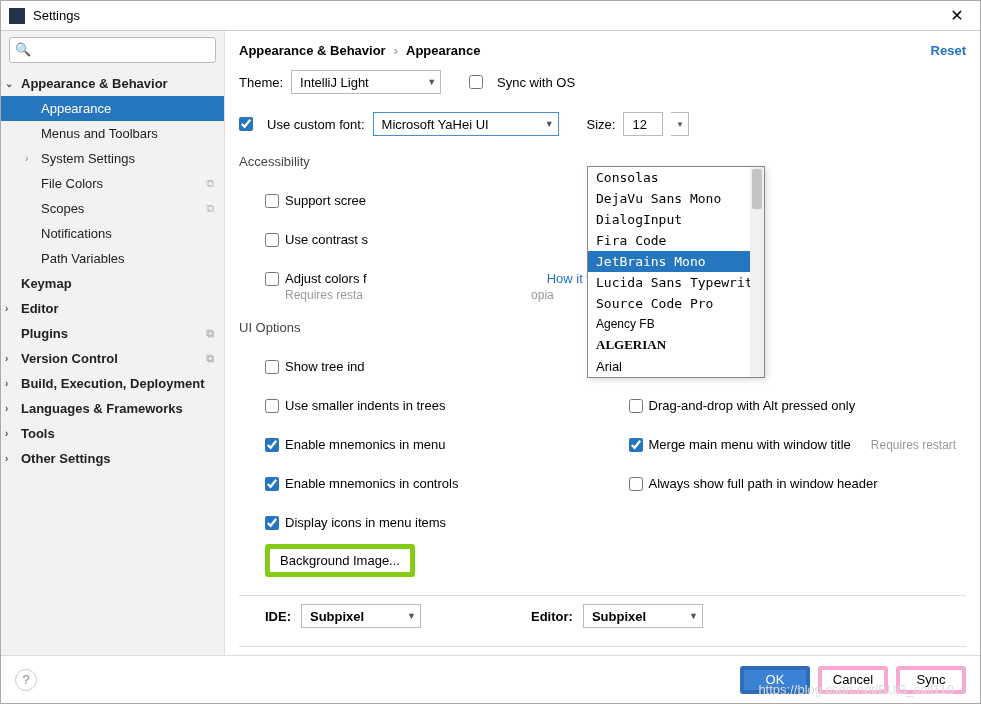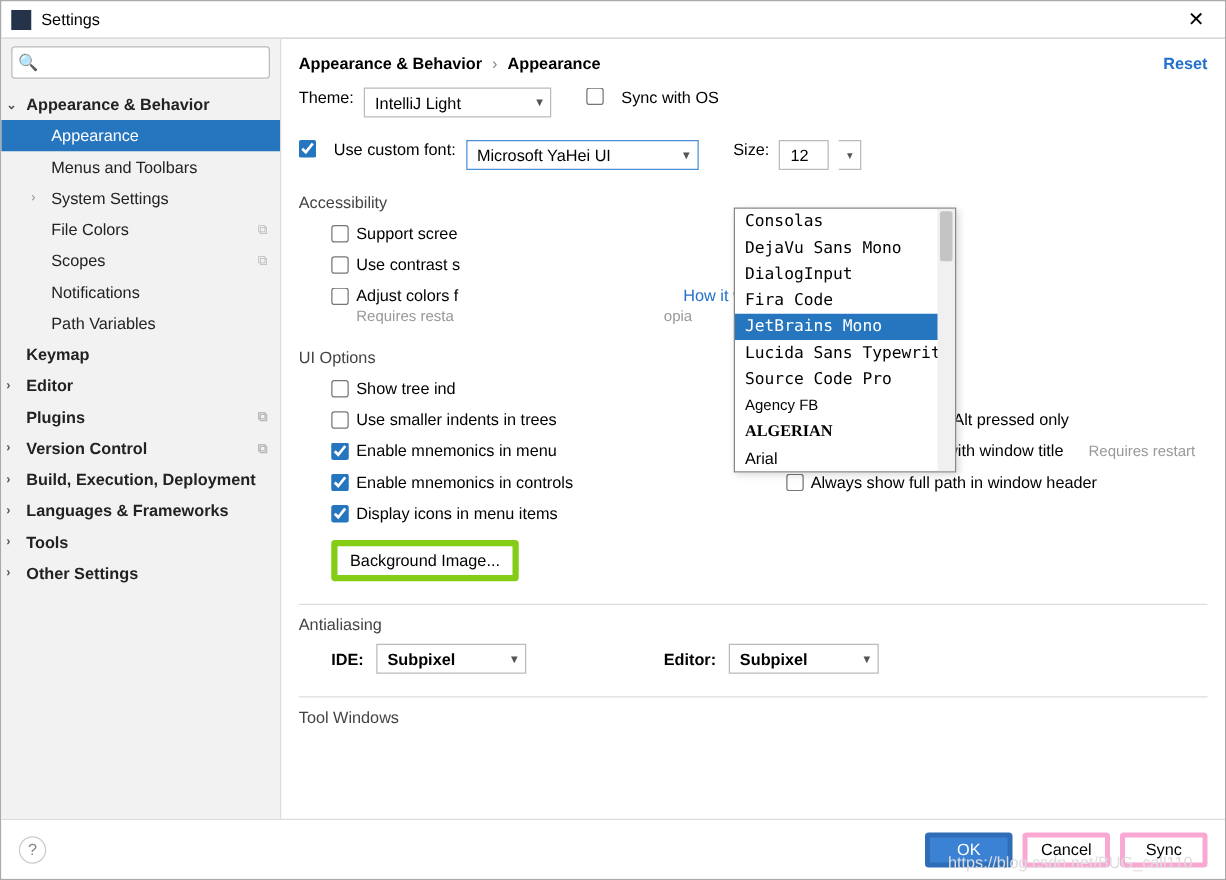--- a/index.html
+++ b/index.html
@@ -18,30 +18,30 @@
 .tree-item.lvl1 { padding-left:20px; font-weight:bold; }
 .tree-item.lvl1 .chev { position:absolute; left:4px; color:#555; font-size:10px;}
 .tree-item.lvl2 { padding-left:40px; font-weight:normal; }
 .tree-item.lvl2 .chev { position:absolute; left:24px; color:#888; font-size:10px;}
 .tree-item.selected { background:#2675bf; color:#fff; }
 .tree-item .copy-ico { margin-left:auto; margin-right:10px; color:#bbb; font-size:11px;}
 .content { flex:1; padding:12px 14px 0 14px; overflow:hidden; position:relative; }
 .breadcrumb { font-weight:bold; font-size:15px; display:flex; align-items:center; gap:8px; }
 .breadcrumb .sep { color:#888; font-weight:normal; font-size:13px;}
 .reset { position:absolute; right:14px; top:12px; color:#2470c9; font-weight:bold; }
-.row { display:flex; align-items:flex-start; margin-top:12px; gap:8px; }
+.row { display:flex; align-items:center; margin-top:12px; gap:8px; }
 .combo { display:inline-flex; align-items:center; border:1px solid #bbb; height:24px; padding:0 4px 0 8px; background:#fff; }
 .combo .arrow { margin-left:auto; padding-left:6px; color:#555; font-size:9px;}
 .theme-combo { width:150px; }
 .font-combo { width:186px; border-color:#4a8fd6; }
 .size-combo { width:40px; }
 .size-spin { width:18px; height:24px; border:1px solid #bbb; border-left:none; display:flex; align-items:center; justify-content:center; font-size:9px; color:#555;}
 input[type=checkbox]{ width:14px; height:14px; margin:0 6px 0 0; accent-color:#2675bf;}
 .section-hd { color:#444; margin-top:18px; }
-.opt-row { display:flex; align-items:center; margin-top:10px; padding-left:26px;}
+.opt-row { display:flex; align-items:center; margin-top:24px; padding-left:26px;}
 .small-note { color:#999; font-size:12px; margin-left:20px; }
 .link { color:#2470c9; }
 .two-col { display:flex; }
 .two-col .col { flex:1; }
 .help-ico { color:#aaa; border:1px solid #ccc; border-radius:50%; width:14px; height:14px; display:inline-flex; align-items:center; justify-content:center; font-size:10px; margin-left:4px;}
 .bg-btn { margin-top:14px; margin-left:26px; display:inline-block; border:5px solid #84cc16; padding:4px 10px; border-radius:3px; background:#fff;}
 hr { border:none; border-top:1px solid #ddd; margin:18px 0 8px 0;}
 .antialias-row { display:flex; align-items:center; gap:10px; padding-left:26px; margin-top:8px;font-weight:bold;}
 .antialias-row .combo { width:120px;}
 .dropdown { position:absolute; left:362px; top:135px; width:178px; background:#fff; border:1px solid #888; box-shadow:2px 2px 6px rgba(0,0,0,0.15); z-index:10; max-height:232px; overflow:hidden;}
@@ -231,21 +231,20 @@
           </div>
           <div class="opt-row">
             <input type="checkbox" style="">
             <span>Always show full path in window header</span>
           </div>
         </div>
     </div>
     <span class="bg-btn">Background Image...</span>
 
     <hr>
-    <div class="section-hd" style="margin-top:0">Antialiasing</div>
     <div class="antialias-row">
       <span>IDE:</span>
       <span class="combo">
         <span>Subpixel</span>
         <span class="arrow">▼</span>
       </span>
       <span style="width:90px"></span>
       <span>Editor:</span>
       <span class="combo">
         <span>Subpixel</span>

